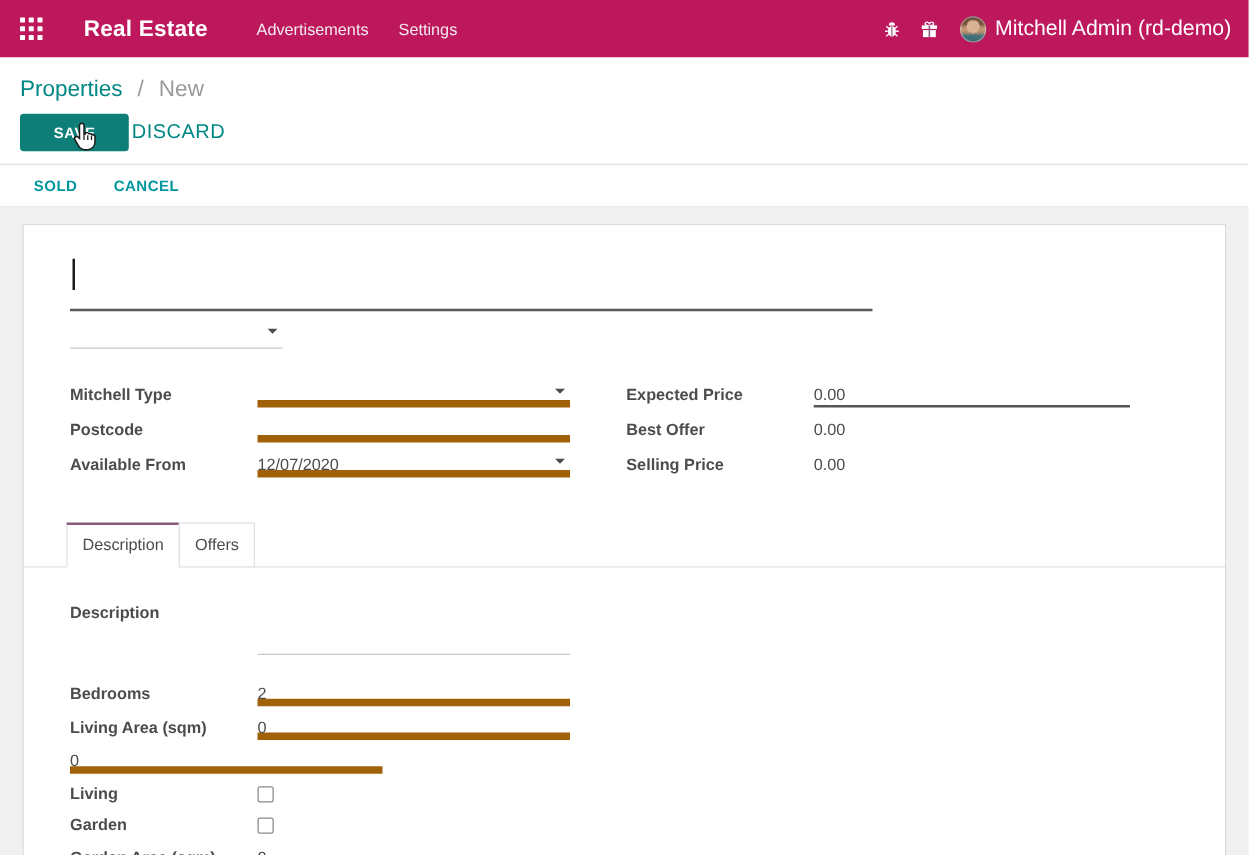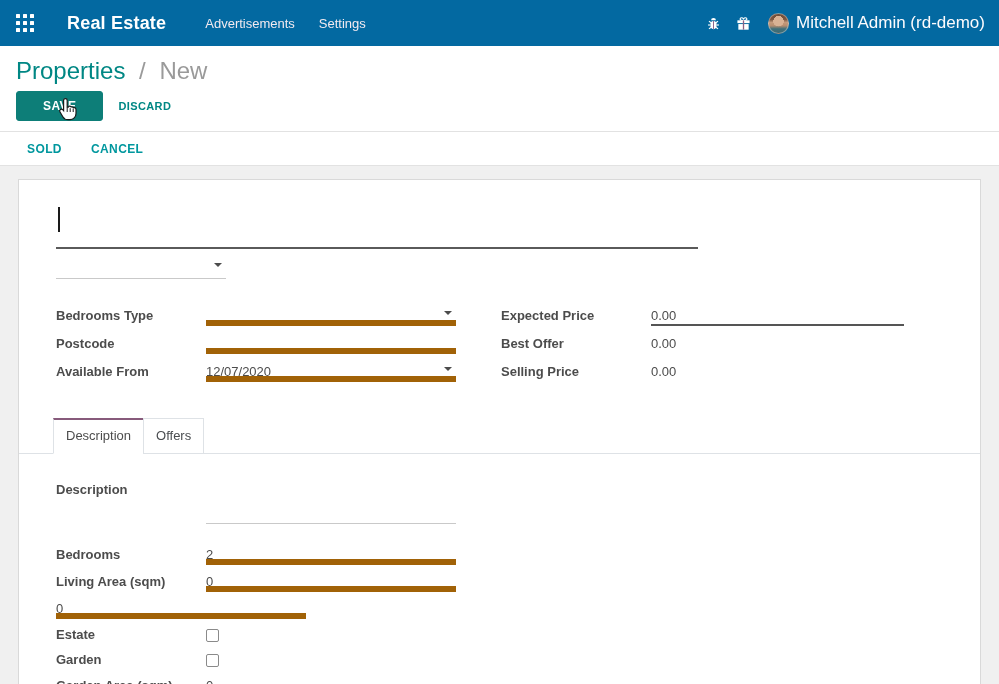--- a/index.html
+++ b/index.html
@@ -8,21 +8,21 @@
     font-family: "Liberation Sans", sans-serif;
     background: #fff;
     color: #4c4c4c;
     overflow: hidden;
     position: relative;
   }
 
   
   .navbar {
     height: 46px;
-    background: #0369a1;
+    background: #be185d;
     display: flex;
     align-items: center;
     padding: 0 14px 0 16px;
     color: #fff;
   }
   .apps-grid {
     width: 18px; height: 18px;
     display: grid;
     grid-template-columns: repeat(3, 1fr);
     gap: 2.5px;
@@ -47,34 +47,34 @@
       radial-gradient(circle at 50% 38%, #d9b294 0 34%, transparent 35%),
       linear-gradient(180deg, #6e4c38 0%, #7a5540 28%, #c49a7b 45%, #b78d6e 62%, #41707a 78%, #3c6a74 100%);
     border: 1px solid rgba(255,255,255,.35);
     cursor: pointer;
     flex: none;
   }
   .user-name { font-size: 17px; color: #fdfbfd; cursor: pointer; white-space: nowrap; }
 
   
   .control-panel { background: #fff; border-bottom: 1px solid #e2e2e2; padding: 14px 16px 10px; }
-  .breadcrumb { font-size: 24px; line-height: 22px; }
+  .breadcrumb { font-size: 18px; line-height: 22px; }
   .bc-link { color: #008784; cursor: pointer; }
   .bc-sep { color: #9a9a9a; margin: 0 7px; }
   .bc-current { color: #9a9a9a; }
   .actions { margin-top: 9px; display: flex; align-items: center; }
   .btn-save {
     background: #0d7e78; border: 1px solid #0d7e78; color: #fff;
     font-family: inherit; font-size: 12px; font-weight: 700; letter-spacing: .4px;
     padding: 7px 26px; border-radius: 3px; cursor: pointer;
   }
   .btn-discard {
     background: none; border: none; color: #008784;
-    font-family: inherit; font-size: 11px; font-weight: 700; letter-spacing: .4px;
-    margin-left: 15px; cursor: pointer;
+    font-family: inherit; font-size: 16px; font-weight: 400; letter-spacing: .4px;
+    margin-left: 2px; cursor: pointer;
   }
   .mouse-cursor { position: absolute; left: 58px; top: 97px; z-index: 20; pointer-events: none; }
 
   
   .statusbar {
     height: 34px; background: #fff; border-bottom: 1px solid #e2e2e2;
     display: flex; align-items: center; padding-left: 27px; gap: 29px;
   }
   .status-btn { color: #00979e; font-size: 12px; font-weight: 700; letter-spacing: .4px; cursor: pointer; }
 
@@ -215,21 +215,21 @@
     </div>
 
     <div class="tags-input">
       <span></span>
       <span class="dd-caret"></span>
     </div>
 
     <div class="fgrid">
       <div class="col-left">
         <div class="frow">
-          <span class="flabel">Bedrooms Type</span>
+          <span class="flabel">Mitchell Type</span>
           <div class="finput">
             <span></span>
             <span class="dd-caret"></span>
           </div>
         </div>
         <div class="frow">
           <span class="flabel">Postcode</span>
           <div class="finput">
             <span></span>
           </div>
@@ -287,21 +287,21 @@
         <div class="finput">
           <span>0</span>
         </div>
       </div>
       <div class="trow">
         <div class="finput">
           <span>0</span>
         </div>
       </div>
       <div class="crow">
-        <span class="flabel">Estate</span>
+        <span class="flabel">Living</span>
         <span class="checkbox"></span>
       </div>
       <div class="crow">
         <span class="flabel">Garden</span>
         <span class="checkbox"></span>
       </div>
       <div class="trow">
         <span class="flabel">Garden Area (sqm)</span>
         <div class="finput">
           <span>0</span>

